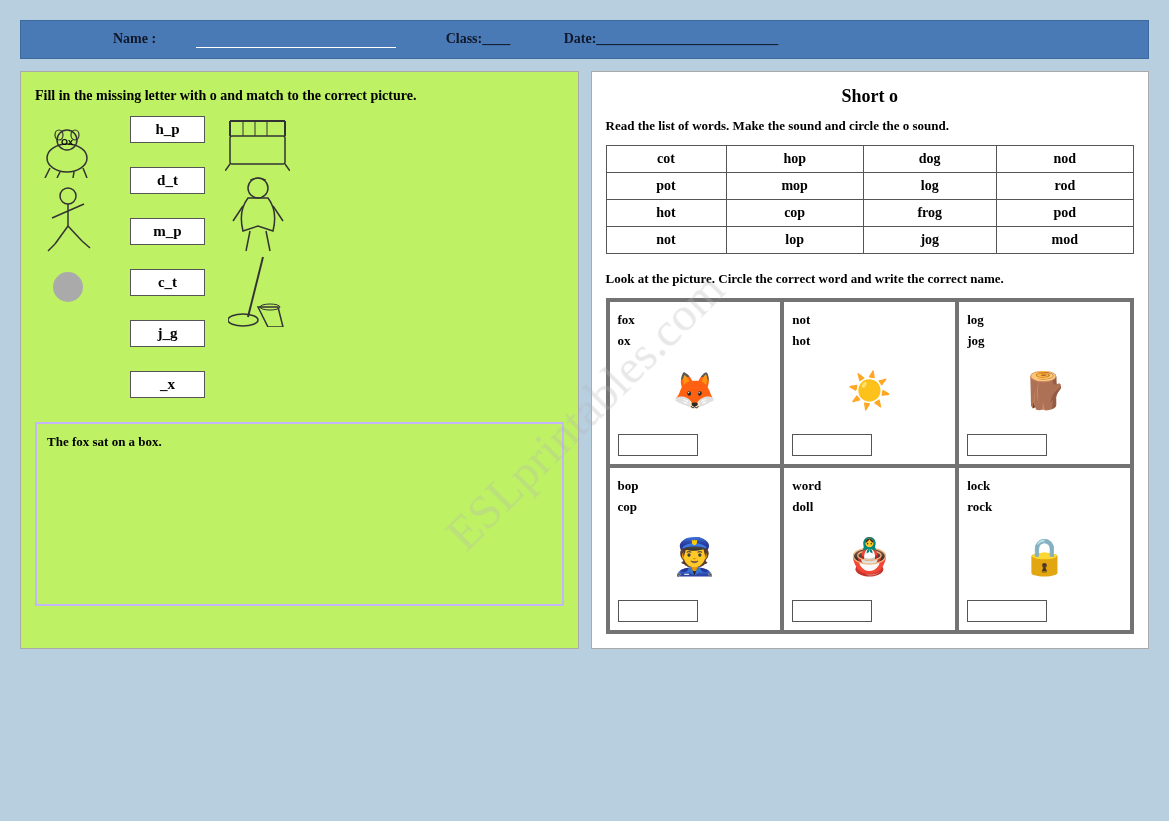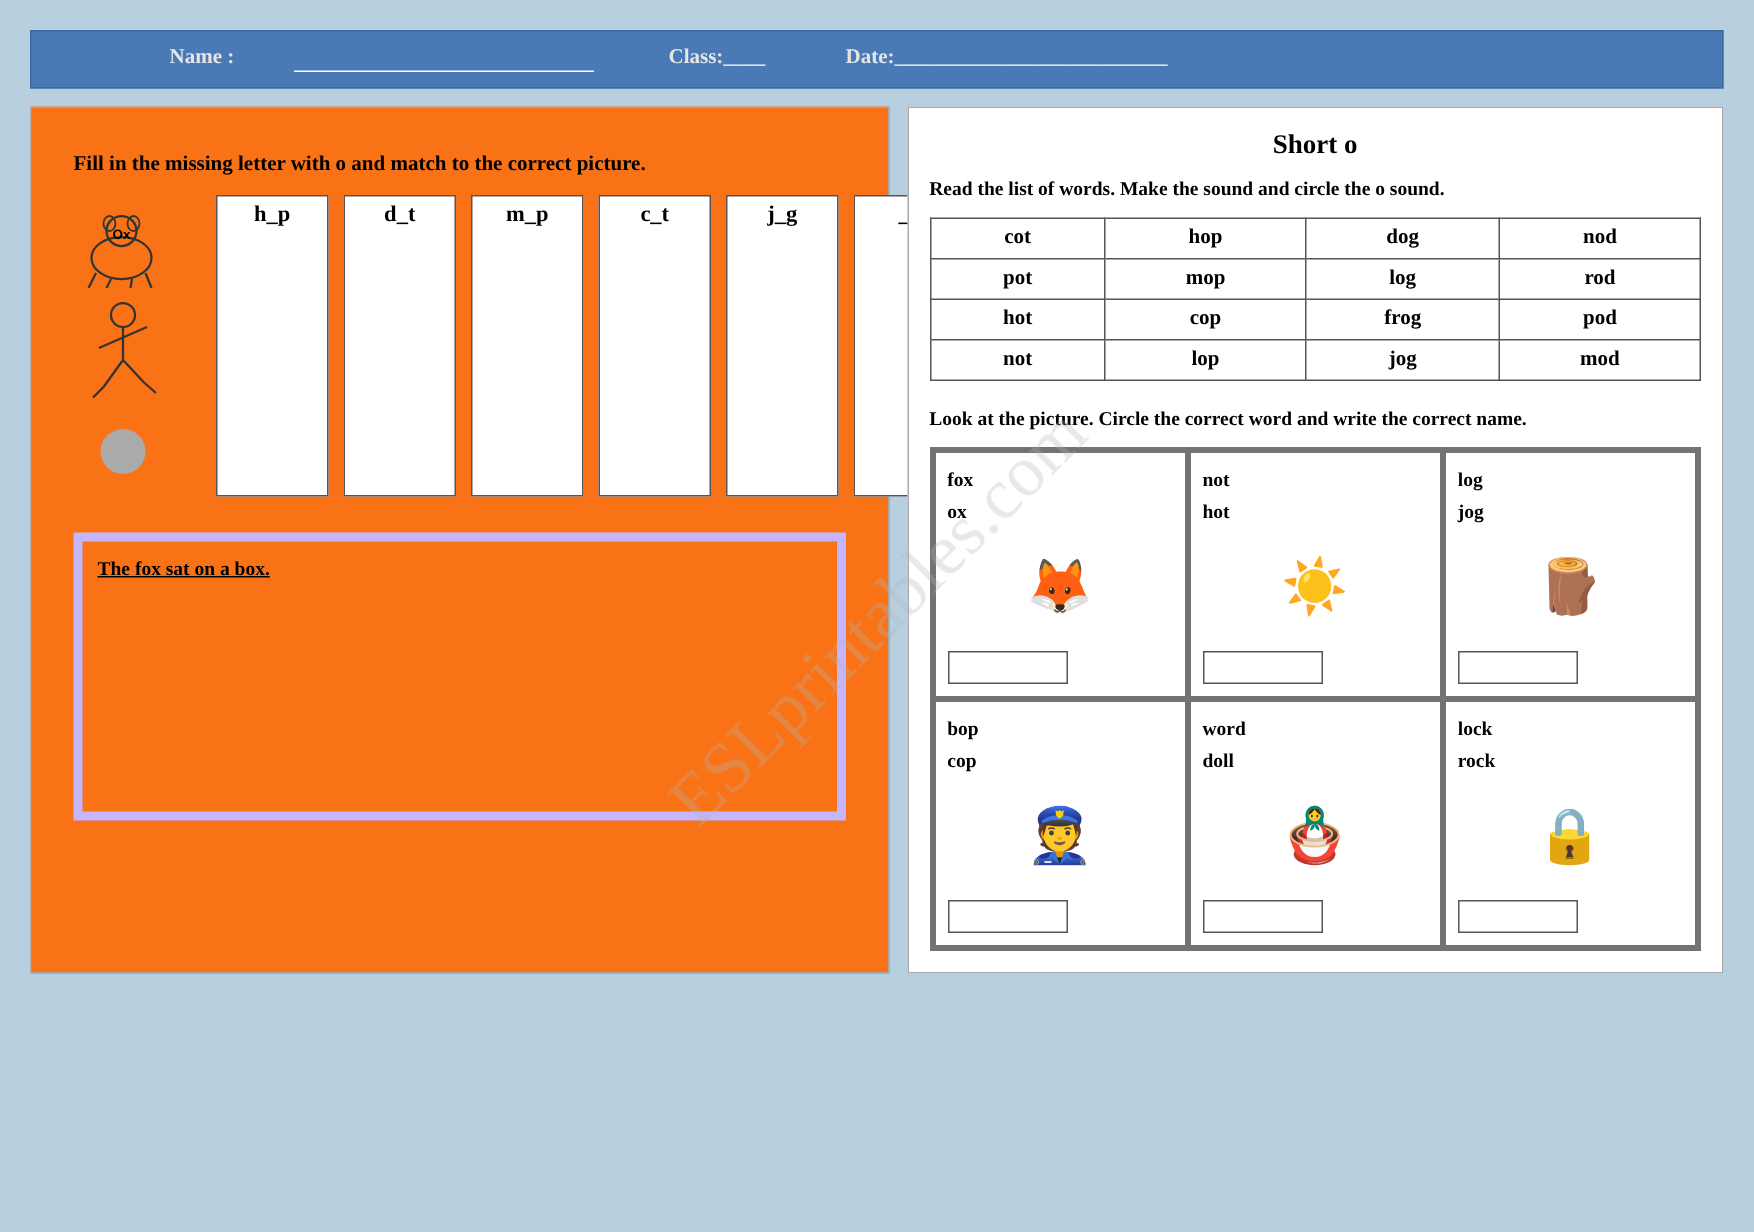--- a/index.html
+++ b/index.html
@@ -14,38 +14,38 @@
     .header-bar {
       background-color: #4a7ab5;
       border: 1px solid #3a6a9e;
       padding: 10px 20px;
       margin-bottom: 12px;
       display: flex;
       align-items: center;
       gap: 30px;
     }
     .header-bar span {
-      color: #e5e5e5;
+      color: #0f172a;
       font-size: 14px;
       font-weight: bold;
       margin-left: 36px;
     }
     .header-bar .line {
       border-bottom: 1.5px solid white;
       display: inline-block;
     }
     .main-content {
       display: flex;
       gap: 12px;
     }
     .left-panel {
-      background: #f97316;
+      background: #bef264;
       border: 1px solid #aaa;
       flex: 1;
-      padding: 28px;
+      padding: 14px;
       min-width: 360px;
     }
     .right-panel {
       background: white;
       border: 1px solid #aaa;
       flex: 1;
       padding: 14px;
     }
     .section-title {
       font-size: 14px;
@@ -60,22 +60,22 @@
     }
     .pictures-col {
       display: flex;
       flex-direction: column;
       gap: 18px;
       align-items: center;
       padding-top: 5px;
     }
     .words-col {
       display: flex;
-      flex-direction: row;
-      gap: 10px;
+      flex-direction: column;
+      gap: 24px;
       margin-left: 20px;
     }
     .word-box {
       border: 1px solid #555;
       padding: 4px 12px;
       font-size: 15px;
       font-weight: bold;
       min-width: 75px;
       text-align: center;
       background: white;
@@ -103,23 +103,22 @@
       border-radius: 50%;
       margin: 5px 0;
     }
     .sentence-section {
       margin-top: 24px;
     }
     .sentence-section .section-title {
       margin-bottom: 8px;
     }
     .sentence-boxes {
-      border: 6px solid #c4b5fd;
-      display: flex;
-      text-decoration: underline;
+      border: 2px solid #c4b5fd;
+      display: flex;
     }
     .sentence-box {
       flex: 1;
       border-right: 1px solid #555;
       padding: 10px;
       min-height: 180px;
       font-size: 13px;
       font-weight: bold;
       vertical-align: top;
     }

